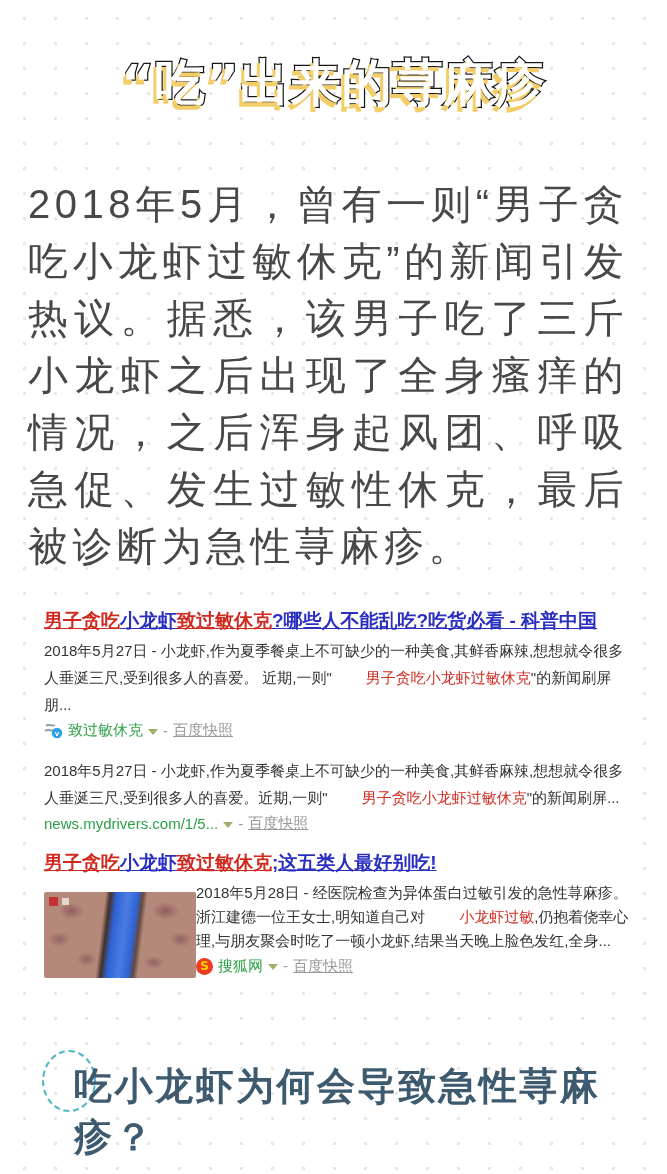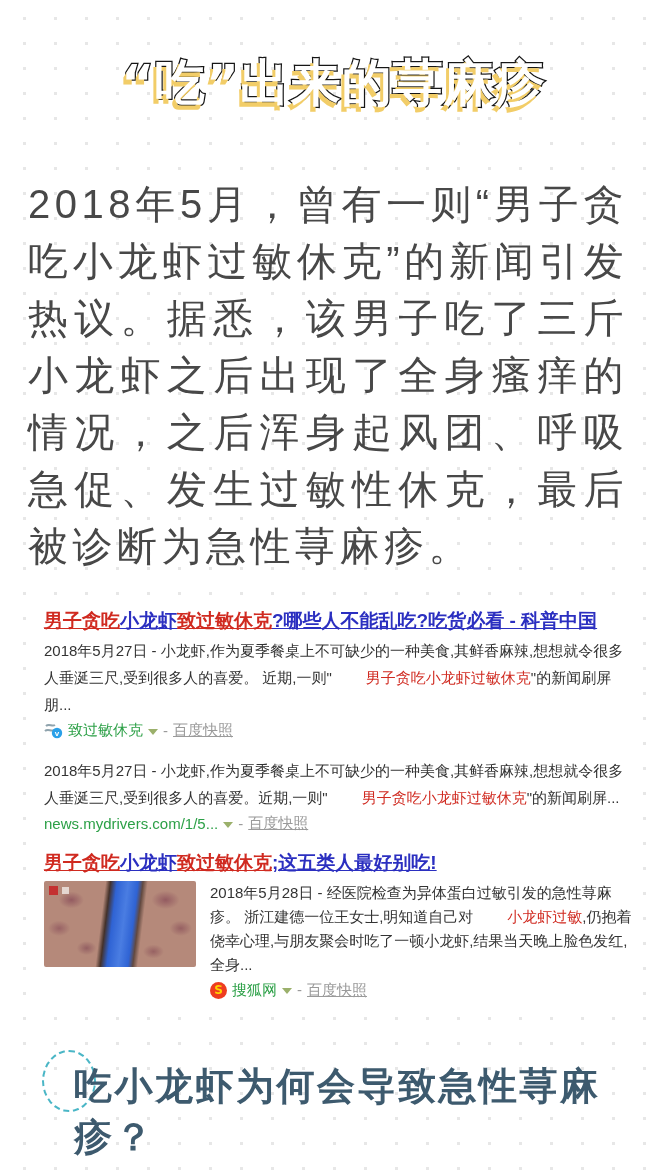--- a/index.html
+++ b/index.html
@@ -53,21 +53,21 @@
   .seg-blue{color:var(--link-blue);}
   .r-snippet{font-size:15px;line-height:27px;color:var(--snippet-black);}
   .r-snippet .seg-red{color:var(--em-red);margin-left:34px;}
   .r-source{display:flex;align-items:center;gap:5px;font-size:15px;color:var(--cache-gray);margin-top:3px;}
   .site{color:var(--site-green);}
   .url{color:var(--site-green);}
   .caret{width:0;height:0;border-left:5px solid transparent;border-right:5px solid transparent;border-top:6px solid #9bb06b;display:inline-block;margin-top:2px;cursor:pointer;}
   .cache{color:var(--cache-gray);text-decoration:underline;cursor:pointer;}
   .kepu-icon{display:inline-block;width:19px;height:17px;}
   .sohu-icon{display:inline-flex;width:17px;height:17px;border-radius:50%;background:#ee3c20;color:#ffd400;font-size:12px;font-weight:bold;align-items:center;justify-content:center;font-family:"DejaVu Sans",sans-serif;}
-  .r3-body{display:flex;gap:14px;margin-top:6px;}
+  .r3-body{display:flex;margin-top:6px;align-items:flex-end;}
   .thumb{
     position:relative;width:152px;height:86px;flex:0 0 152px;border-radius:2px;cursor:pointer;
     background-color:#b5897a;
     background-image:
       radial-gradient(18px 12px at 18% 22%, rgba(125,60,80,.60), rgba(0,0,0,0) 70%),
       radial-gradient(16px 11px at 10% 55%, rgba(125,60,80,.50), rgba(0,0,0,0) 70%),
       radial-gradient(14px 10px at 28% 78%, rgba(115,55,75,.50), rgba(0,0,0,0) 70%),
       radial-gradient(20px 13px at 80% 22%, rgba(125,60,80,.60), rgba(0,0,0,0) 70%),
       radial-gradient(16px 11px at 90% 55%, rgba(120,55,75,.50), rgba(0,0,0,0) 70%),
       radial-gradient(15px 10px at 72% 82%, rgba(115,50,70,.45), rgba(0,0,0,0) 70%),

